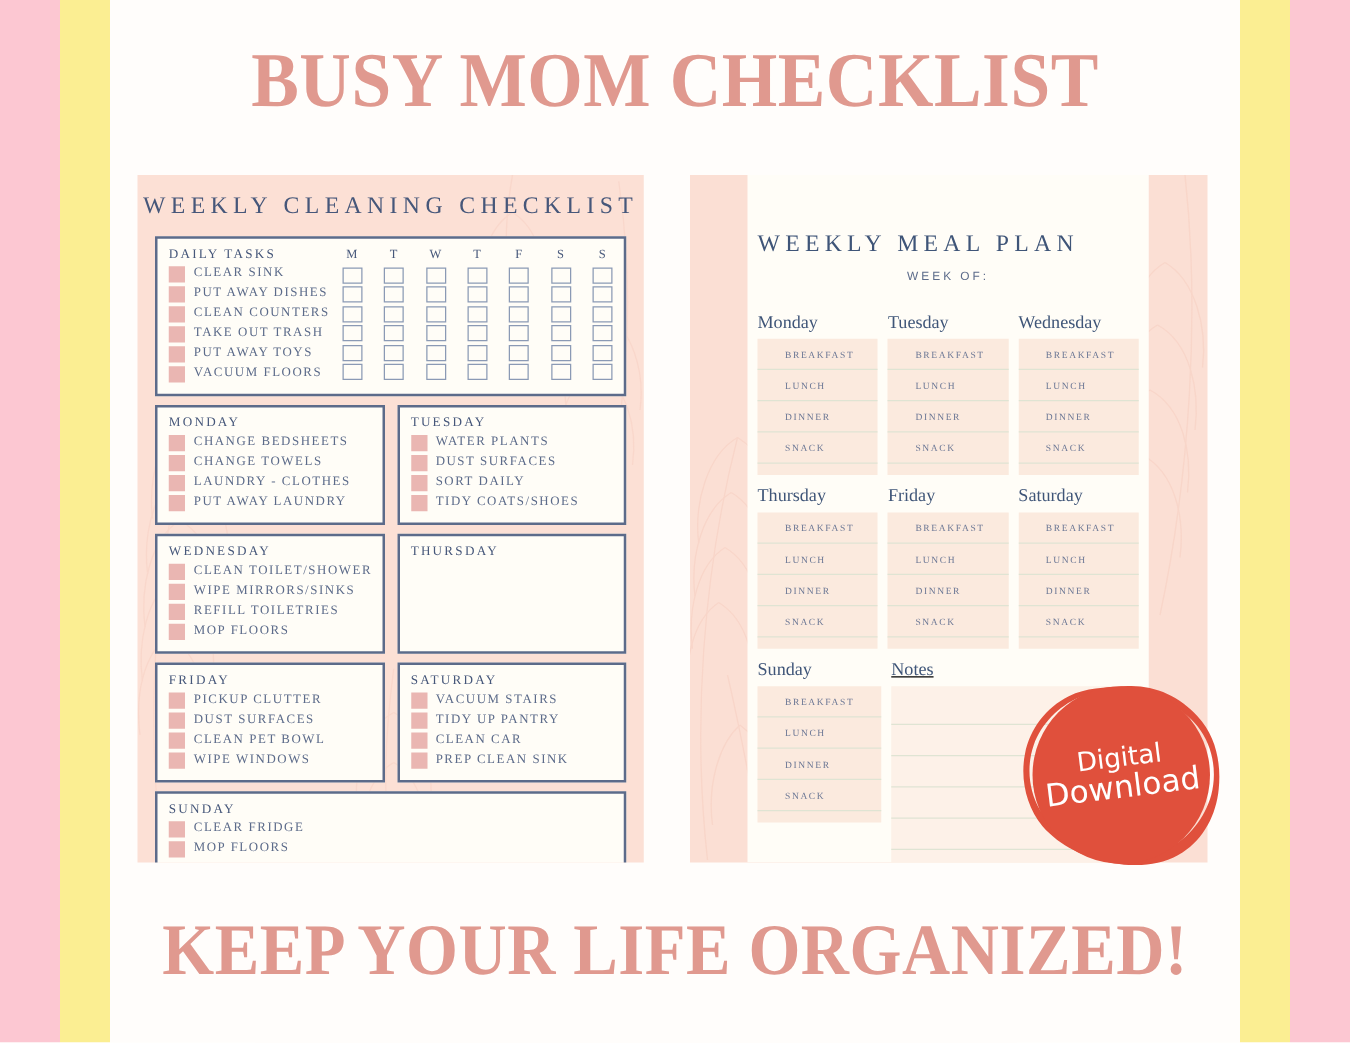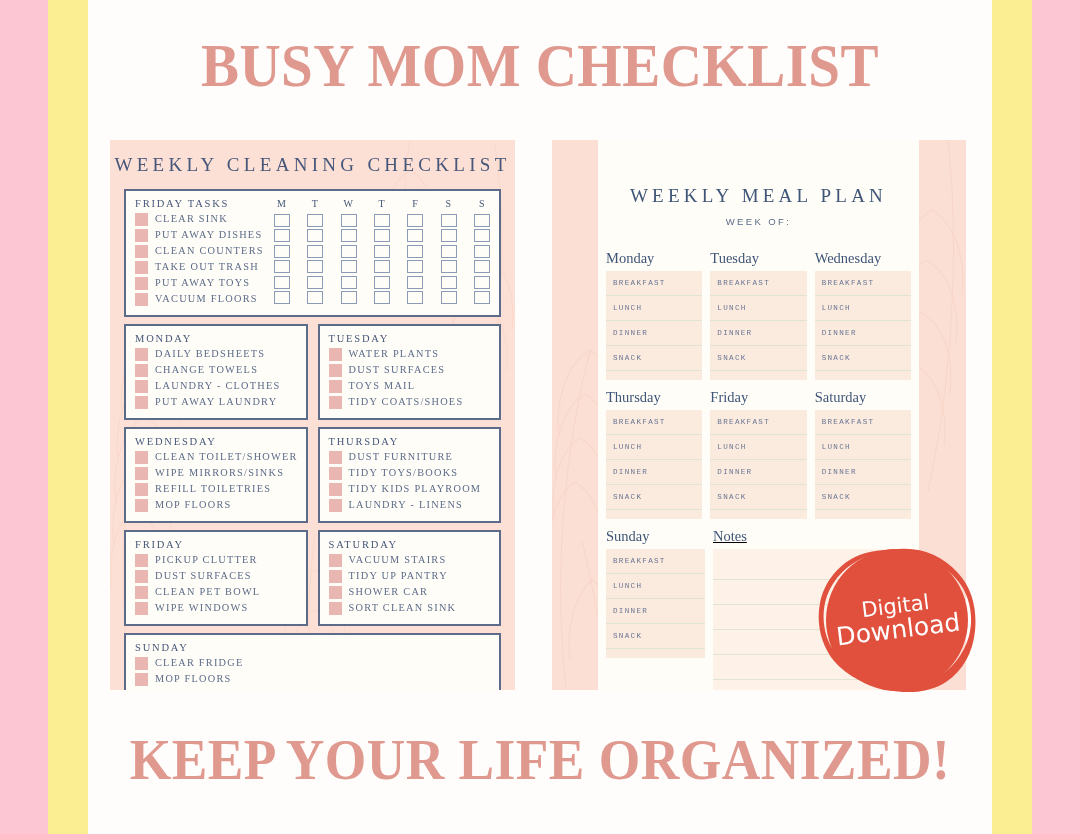--- a/index.html
+++ b/index.html
@@ -133,21 +133,21 @@
     background: #fbdfd4;
     overflow: hidden;
   }
   .meal-inner {
     position: absolute;
     left: 46px; right: 47px; top: 0; bottom: 0;
     background: #fffdf7;
     padding: 0 8px;
   }
   .meal-title {
-    text-align: center;
+    text-align: left;
     color: #3f5578;
     font-size: 19px;
     letter-spacing: 4.2px;
     margin-top: 45px;
     white-space: nowrap;
   }
   .meal-sub {
     text-align: center;
     color: #5c6b8a;
     font-size: 9.5px;
@@ -164,22 +164,21 @@
     font-size: 14.5px;
     margin-bottom: 4px;
     white-space: nowrap;
   }
   .meal-cells { background: #fbeade; }
   .meal-cell {
     height: 25px;
     border-bottom: 1px solid #dfe4d3;
     display: flex;
     align-items: center;
-    padding-left: 7px;
-    font-family: Liberation Mono, monospace;
+    padding-left: 22px;
   }
   .meal-cell:first-child { border-top: none; }
   .meal-cell-label {
     color: #6a7694;
     font-size: 7.6px;
     letter-spacing: 1.3px;
   }
   .meal-cell-blank { height: 9px; }
 
   
@@ -248,21 +247,21 @@
     </g>
   </svg>
 
   <div class="cleaning-title">WEEKLY CLEANING CHECKLIST</div>
 
   <div class="cl-grid">
 
     <div class="cl-box">
       <div class="daily-wrap">
         <div class="daily-left">
-          <div class="cl-head">FRIDAY TASKS</div>
+          <div class="cl-head">DAILY TASKS</div>
           <div id="daily-task-list">
               <div class="cl-item">
                 <span class="cl-swatch"></span>
                 <span class="cl-label">CLEAR SINK</span>
               </div>
               <div class="cl-item">
                 <span class="cl-swatch"></span>
                 <span class="cl-label">PUT AWAY DISHES</span>
               </div>
               <div class="cl-item">
@@ -352,21 +351,21 @@
         </div>
       </div>
     </div>
 
     <div class="cl-row2">
       <div class="cl-box">
         <div class="cl-head">MONDAY</div>
         <div>
             <div class="cl-item">
               <span class="cl-swatch"></span>
-              <span class="cl-label">DAILY BEDSHEETS</span>
+              <span class="cl-label">CHANGE BEDSHEETS</span>
             </div>
             <div class="cl-item">
               <span class="cl-swatch"></span>
               <span class="cl-label">CHANGE TOWELS</span>
             </div>
             <div class="cl-item">
               <span class="cl-swatch"></span>
               <span class="cl-label">LAUNDRY - CLOTHES</span>
             </div>
             <div class="cl-item">
@@ -381,21 +380,21 @@
             <div class="cl-item">
               <span class="cl-swatch"></span>
               <span class="cl-label">WATER PLANTS</span>
             </div>
             <div class="cl-item">
               <span class="cl-swatch"></span>
               <span class="cl-label">DUST SURFACES</span>
             </div>
             <div class="cl-item">
               <span class="cl-swatch"></span>
-              <span class="cl-label">TOYS MAIL</span>
+              <span class="cl-label">SORT DAILY</span>
             </div>
             <div class="cl-item">
               <span class="cl-swatch"></span>
               <span class="cl-label">TIDY COATS/SHOES</span>
             </div>
           </div>
       </div>
     </div>
 
     <div class="cl-row2">
@@ -415,38 +414,20 @@
               <span class="cl-label">REFILL TOILETRIES</span>
             </div>
             <div class="cl-item">
               <span class="cl-swatch"></span>
               <span class="cl-label">MOP FLOORS</span>
             </div>
           </div>
       </div>
       <div class="cl-box">
         <div class="cl-head">THURSDAY</div>
-        <div>
-            <div class="cl-item">
-              <span class="cl-swatch"></span>
-              <span class="cl-label">DUST FURNITURE</span>
-            </div>
-            <div class="cl-item">
-              <span class="cl-swatch"></span>
-              <span class="cl-label">TIDY TOYS/BOOKS</span>
-            </div>
-            <div class="cl-item">
-              <span class="cl-swatch"></span>
-              <span class="cl-label">TIDY KIDS PLAYROOM</span>
-            </div>
-            <div class="cl-item">
-              <span class="cl-swatch"></span>
-              <span class="cl-label">LAUNDRY - LINENS</span>
-            </div>
-          </div>
       </div>
     </div>
 
     <div class="cl-row2">
       <div class="cl-box">
         <div class="cl-head">FRIDAY</div>
         <div>
             <div class="cl-item">
               <span class="cl-swatch"></span>
               <span class="cl-label">PICKUP CLUTTER</span>
@@ -471,25 +452,25 @@
             <div class="cl-item">
               <span class="cl-swatch"></span>
               <span class="cl-label">VACUUM STAIRS</span>
             </div>
             <div class="cl-item">
               <span class="cl-swatch"></span>
               <span class="cl-label">TIDY UP PANTRY</span>
             </div>
             <div class="cl-item">
               <span class="cl-swatch"></span>
-              <span class="cl-label">SHOWER CAR</span>
-            </div>
-            <div class="cl-item">
-              <span class="cl-swatch"></span>
-              <span class="cl-label">SORT CLEAN SINK</span>
+              <span class="cl-label">CLEAN CAR</span>
+            </div>
+            <div class="cl-item">
+              <span class="cl-swatch"></span>
+              <span class="cl-label">PREP CLEAN SINK</span>
             </div>
           </div>
       </div>
     </div>
 
     <div class="cl-box">
       <div class="cl-head">SUNDAY</div>
       <div class="sun-cols">
         <div>
             <div class="cl-item">

